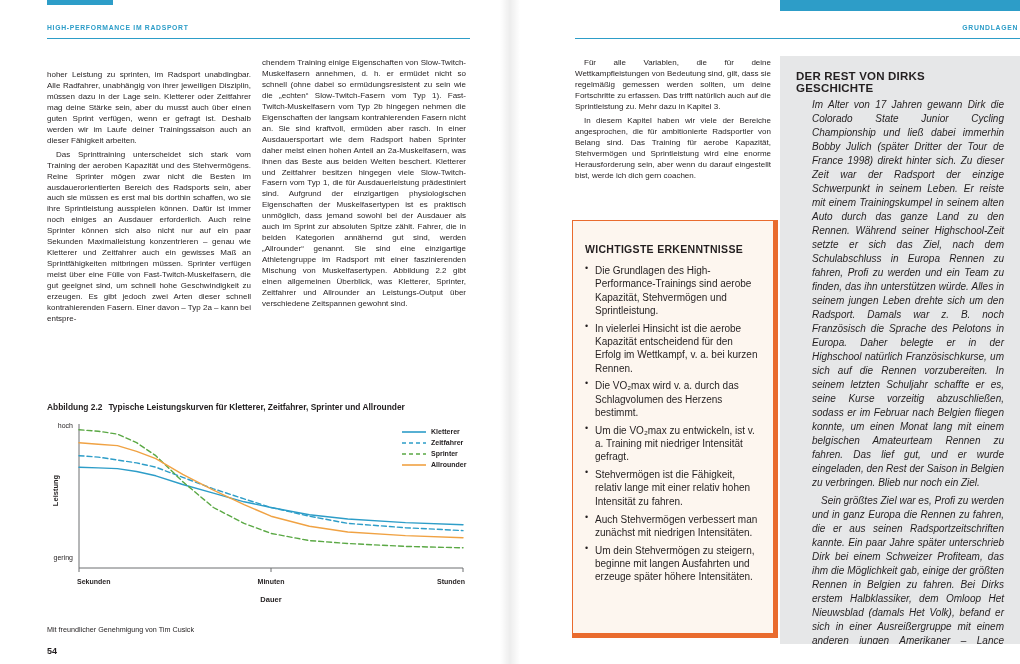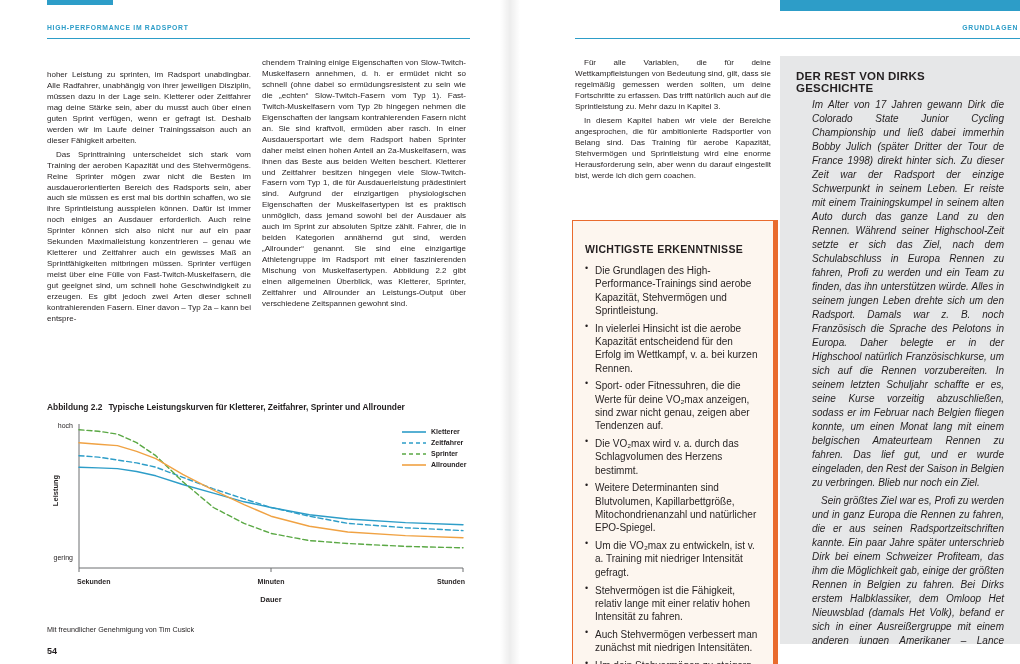--- a/index.html
+++ b/index.html
@@ -176,23 +176,21 @@
   <div class="abs bodycol" style="left:55px;top:58px;width:196px;height:158px;overflow:hidden;">
     <p class="indent">Für alle Variablen, die für deine Wettkampfleistungen von Bedeutung sind, gilt, dass sie regelmäßig gemessen werden sollten, um deine Fortschritte zu erfassen. Das trifft natürlich auch auf die Sprintleistung zu. Mehr dazu in Kapitel 3.</p>
     <p class="indent">In diesem Kapitel haben wir viele der Bereiche angesprochen, die für ambitionierte Radsportler von Belang sind. Das Training für aerobe Kapazität, Stehvermögen und Sprintleistung wird eine enorme Herausforderung sein, aber wenn du darauf eingestellt bist, werde ich dich gern coachen.</p>
   </div>
 
   <div class="abs keybox" style="left:52px;top:220px;width:206px;min-height:418px;">
     <h3>WICHTIGSTE ERKENNTNISSE</h3>
     <ul>
         <li>Die Grundlagen des High-Performance-Trainings sind aerobe Kapazität, Stehvermögen und Sprintleistung.</li>
         <li>In vielerlei Hinsicht ist die aerobe Kapazität entscheidend für den Erfolg im Wettkampf, v. a. bei kurzen Rennen.</li>
-        <li>Sport- oder Fitnessuhren, die die Werte für deine VO₂max anzeigen, sind zwar nicht genau, zeigen aber Tendenzen auf.</li>
         <li>Die VO₂max wird v. a. durch das Schlagvolumen des Herzens bestimmt.</li>
-        <li>Weitere Determinanten sind Blutvolumen, Kapillarbettgröße, Mitochondrienanzahl und natürlicher EPO-Spiegel.</li>
         <li>Um die VO₂max zu entwickeln, ist v. a. Training mit niedriger Intensität gefragt.</li>
         <li>Stehvermögen ist die Fähigkeit, relativ lange mit einer relativ hohen Intensität zu fahren.</li>
         <li>Auch Stehvermögen verbessert man zunächst mit niedrigen Intensitäten.</li>
         <li>Um dein Stehvermögen zu steigern, beginne mit langen Ausfahrten und erzeuge später höhere Intensitäten.</li>
       </ul>
   </div>
 
   <div class="abs sidebar" style="left:260px;top:56px;width:240px;height:588px;overflow:hidden;">
     <h3>DER REST VON DIRKS GESCHICHTE</h3>
     <p>Im Alter von 17 Jahren gewann Dirk die Colorado State Junior Cycling Championship und ließ dabei immerhin Bobby Julich (später Dritter der Tour de France 1998) direkt hinter sich. Zu dieser Zeit war der Radsport der einzige Schwerpunkt in seinem Leben. Er reiste mit einem Trainingskumpel in seinem alten Auto durch das ganze Land zu den Rennen. Während seiner Highschool-Zeit setzte er sich das Ziel, nach dem Schulabschluss in Europa Rennen zu fahren, Profi zu werden und ein Team zu finden, das ihn unterstützen würde. Alles in seinem jungen Leben drehte sich um den Radsport. Damals war z. B. noch Französisch die Sprache des Pelotons in Europa. Daher belegte er in der Highschool natürlich Französischkurse, um sich auf die Rennen vorzubereiten. In seinem letzten Schuljahr schaffte er es, seine Kurse vorzeitig abzuschließen, sodass er im Februar nach Belgien fliegen konnte, um einen Monat lang mit einem belgischen Amateurteam Rennen zu fahren. Das lief gut, und er wurde eingeladen, den Rest der Saison in Belgien zu verbringen. Blieb nur noch ein Ziel.</p>

